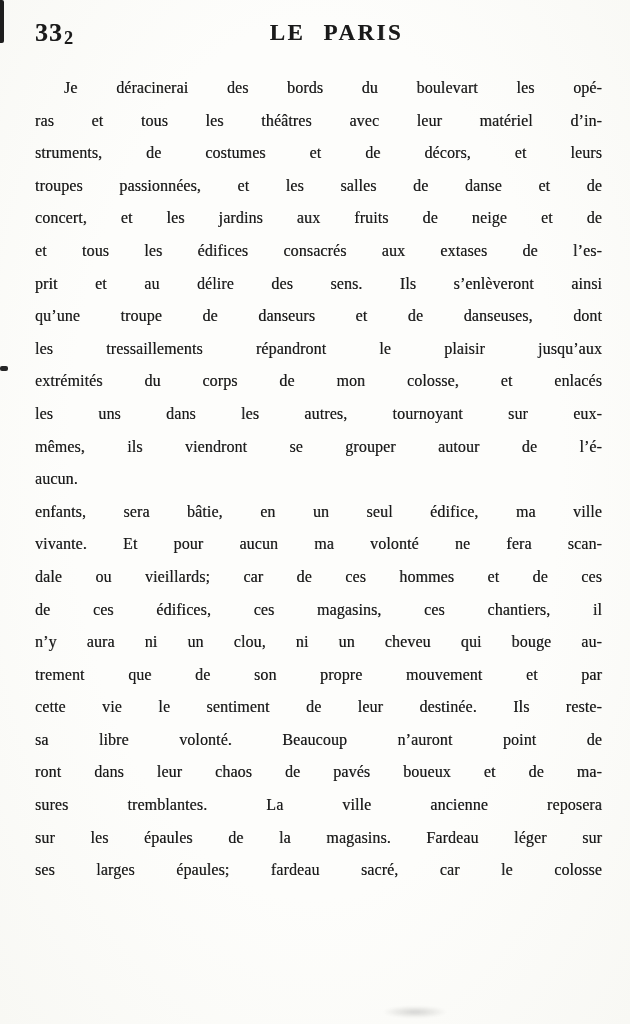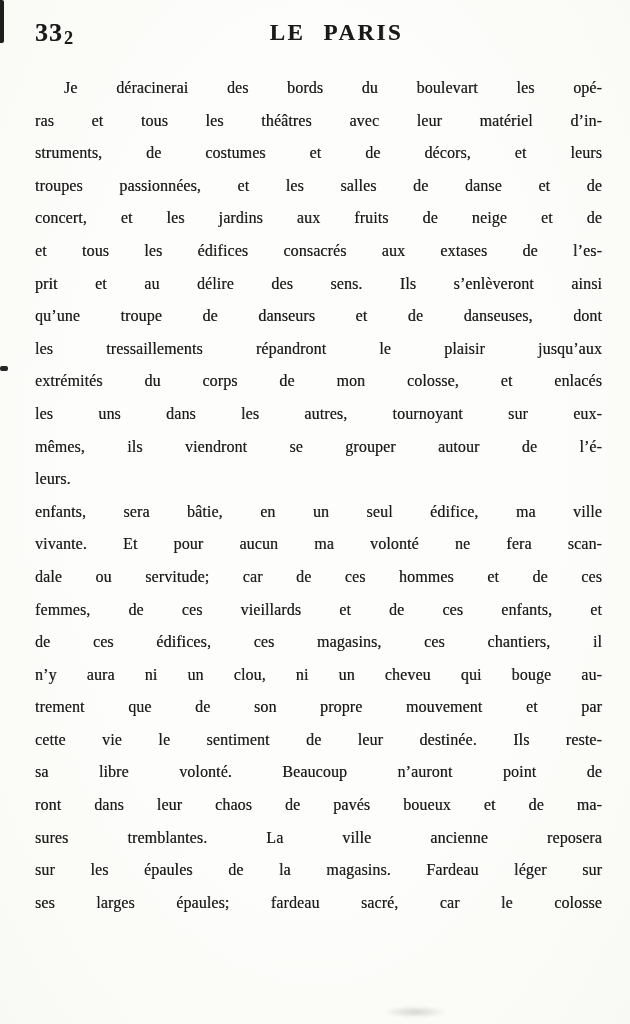--- a/index.html
+++ b/index.html
@@ -87,28 +87,27 @@
       <div class="line">struments, de costumes et de décors, et leurs</div>
       <div class="line">troupes passionnées, et les salles de danse et de</div>
       <div class="line">concert, et les jardins aux fruits de neige et de</div>
       <div class="line">et tous les édifices consacrés aux extases de l’es-</div>
       <div class="line">prit et au délire des sens. Ils s’enlèveront ainsi</div>
       <div class="line">qu’une troupe de danseurs et de danseuses, dont</div>
       <div class="line">les tressaillements répandront le plaisir jusqu’aux</div>
       <div class="line">extrémités du corps de mon colosse, et enlacés</div>
       <div class="line">les uns dans les autres, tournoyant sur eux-</div>
       <div class="line">mêmes, ils viendront se grouper autour de l’é-</div>
-      <div class="line par-last">leurs.</div>
+      <div class="line par-last">aucun.</div>
     </section>
 
     <section class="paragraph">
       <div class="line">enfants, sera bâtie, en un seul édifice, ma ville</div>
       <div class="line">vivante. Et pour aucun ma volonté ne fera scan-</div>
-      <div class="line">dale ou servitude; car de ces hommes et de ces</div>
-      <div class="line">femmes, de ces vieillards et de ces enfants, et</div>
+      <div class="line">dale ou vieillards; car de ces hommes et de ces</div>
       <div class="line">de ces édifices, ces magasins, ces chantiers, il</div>
       <div class="line">n’y aura ni un clou, ni un cheveu qui bouge au-</div>
       <div class="line">trement que de son propre mouvement et par</div>
       <div class="line">cette vie le sentiment de leur destinée. Ils reste-</div>
       <div class="line">sa libre volonté. Beaucoup n’auront point de</div>
       <div class="line">ront dans leur chaos de pavés boueux et de ma-</div>
       <div class="line">sures tremblantes. La ville ancienne reposera</div>
       <div class="line">sur les épaules de la magasins. Fardeau léger sur</div>
       <div class="line">ses larges épaules; fardeau sacré, car le colosse</div>
     </section>

